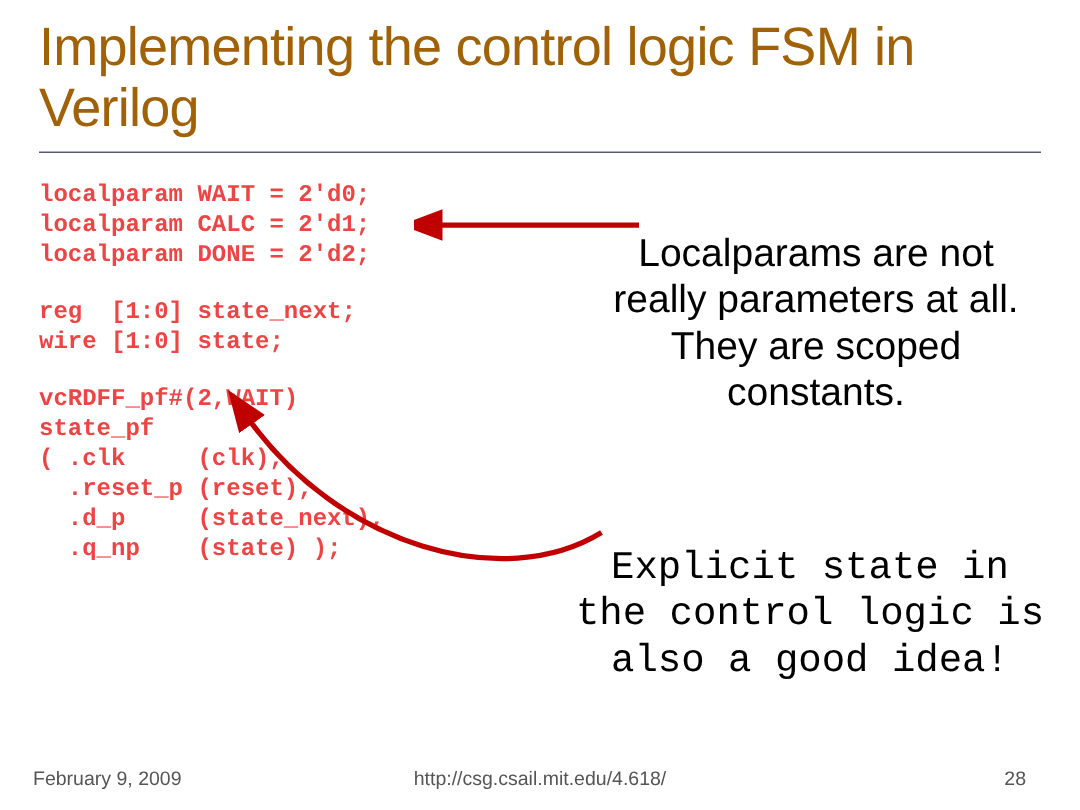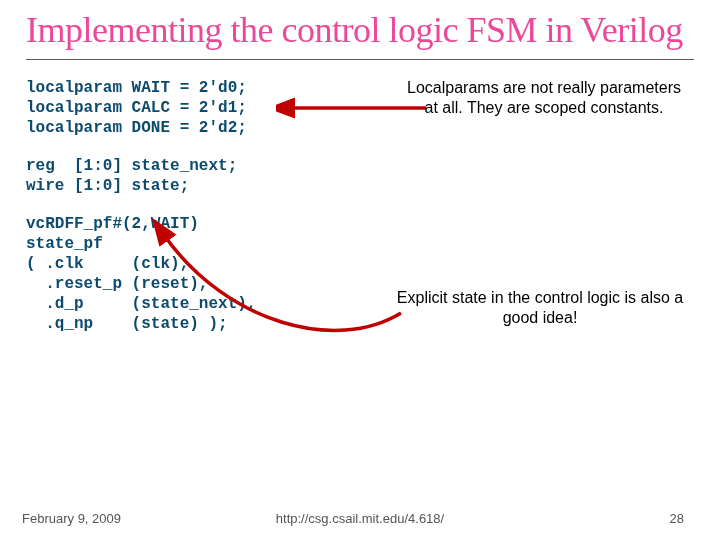--- a/index.html
+++ b/index.html
@@ -18,47 +18,47 @@
     padding: 10px 26px 0 26px;
   }
   .title-region {
     border-bottom: 1.5px solid #5a5a7a;
     padding-bottom: 8px;
     margin-bottom: 18px;
   }
   .title {
     font-size: 36px;
     line-height: 1.15;
-    color: #ec4899;
+    color: #a16207;
     font-weight: 400;
     letter-spacing: -0.5px;
-    font-family: Liberation Serif, serif;
   }
   .body-area {
     position: relative;
     width: 100%;
   }
   .code-block {
     font-family: "Courier New", monospace;
     font-size: 16px;
     line-height: 1.25;
-    color: #0c4a6e;
+    color: #ef4444;
     white-space: pre;
     font-weight: bold;
   }
   .annotation {
     position: absolute;
     font-family: "Comic Sans MS", cursive, sans-serif;
-    font-size: 16px;
+    font-size: 26px;
     line-height: 1.2;
     color: #000;
     text-align: center;
+    margin-top: 33px;
   }
   .ann1 { top: 0px; right: 10px; width: 280px; }
-  .ann2 { top: 210px; right: -6px; width: 320px; }
+  .ann2 { top: 210px; right: -6px; width: 320px; font-family: Liberation Mono, monospace; }
   .footer {
     position: absolute;
     bottom: 14px;
     left: 0;
     right: 0;
     width: 720px;
     font-size: 13px;
     color: #555;
   }
   .footer .date { position: absolute; left: 22px; bottom: 0; text-align: right; }

